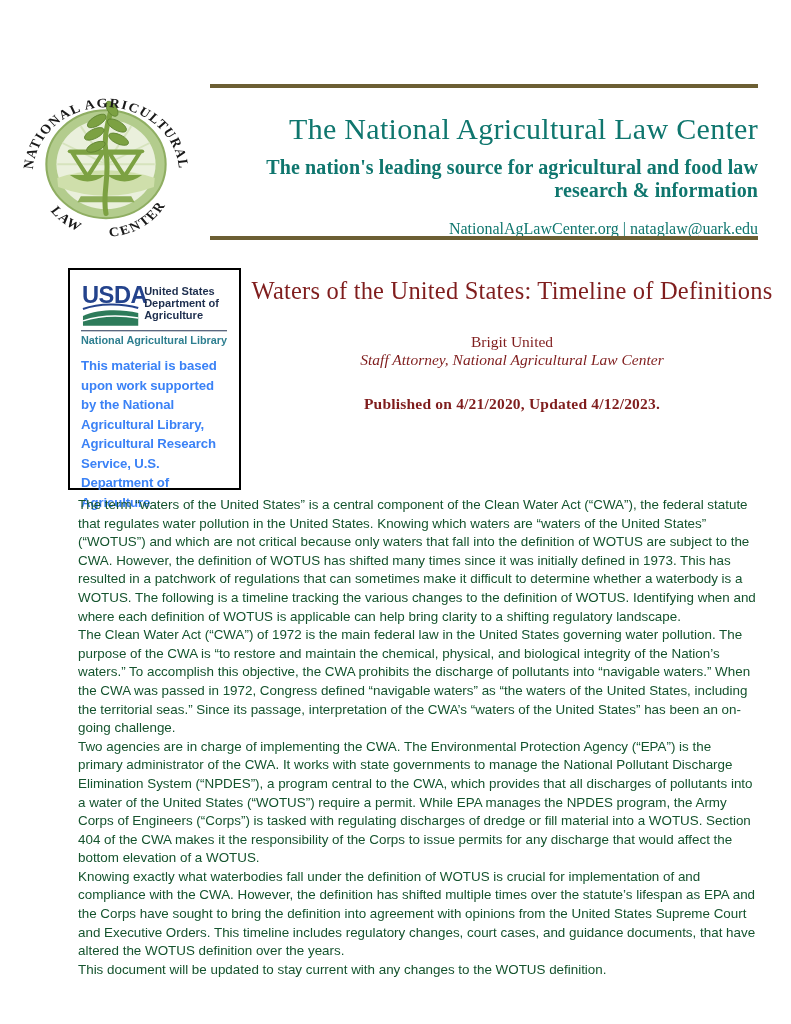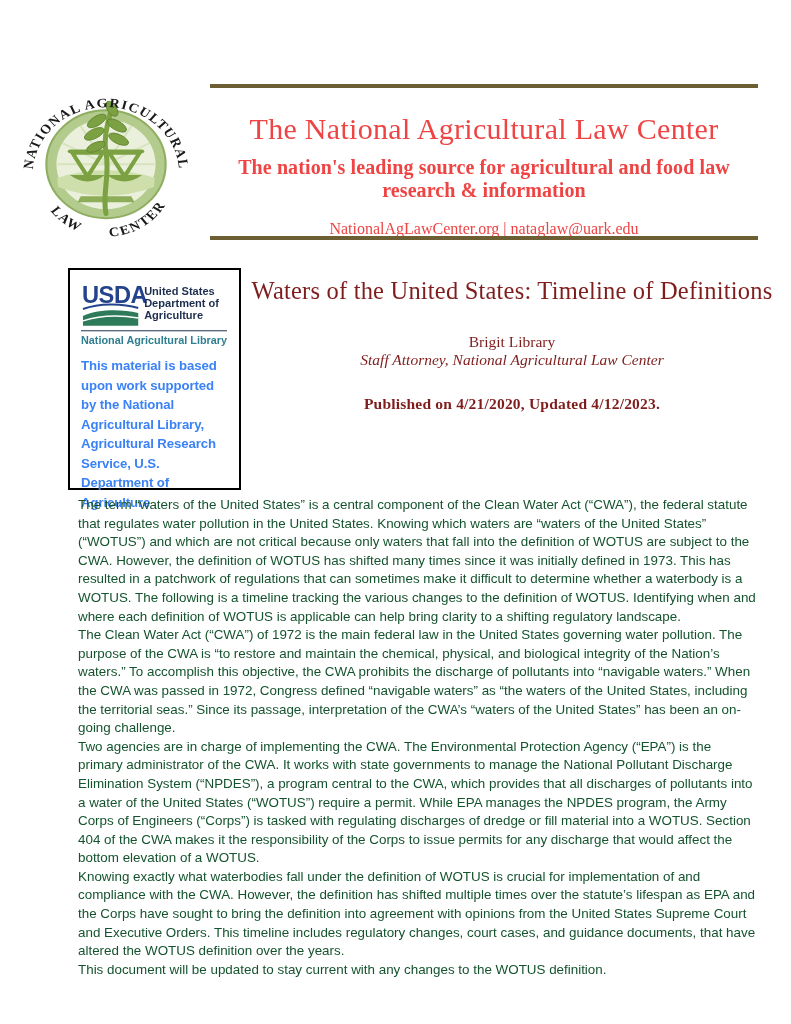--- a/index.html
+++ b/index.html
@@ -32,22 +32,22 @@
     top: 86px;
     width: 168px;
     height: 152px;
   }
 
   .header-text {
     position: absolute;
     left: 210px;
     top: 112px;
     width: 548px;
-    text-align: center;
-    color: #ef4444;
+    text-align: right;
+    color: #0f766e;
   }
   .org-name {
     font-family: "Liberation Serif", serif;
     font-weight: 400;
     font-size: 30px;
     line-height: 34px;
     letter-spacing: 0.3px;
   }
   .tagline {
     margin-top: 10px;
@@ -197,21 +197,21 @@
         <text x="64" y="37">Agriculture</text>
       </g>
       <line x1="0" y1="49" x2="148" y2="49" stroke="#1d2e4e" stroke-width="1"></line>
       <text x="0" y="62" font-family="Liberation Sans, sans-serif" font-size="11.5" font-weight="bold" fill="#2e7f90" textLength="148" lengthAdjust="spacingAndGlyphs">National Agricultural Library</text>
     </svg>
     <div class="usda-support-text">This material is based upon work supported by the National Agricultural Library, Agricultural Research Service, U.S. Department of Agriculture</div>
   </div>
 
   <div class="title-block">
     <div class="doc-title">Waters of the United States: Timeline of Definitions</div>
-    <div class="doc-author">Brigit Library</div>
+    <div class="doc-author">Brigit United</div>
     <div class="doc-author-role">Staff Attorney, National Agricultural Law Center</div>
     <div class="doc-published">Published on 4/21/2020, Updated 4/12/2023.</div>
   </div>
 
   <div class="body-text">
     <p>The term “waters of the United States” is a central component of the Clean Water Act (“CWA”), the federal statute that regulates water pollution in the United States. Knowing which waters are “waters of the United States” (“WOTUS”) and which are not critical because only waters that fall into the definition of WOTUS are subject to the CWA. However, the definition of WOTUS has shifted many times since it was initially defined in 1973. This has resulted in a patchwork of regulations that can sometimes make it difficult to determine whether a waterbody is a WOTUS. The following is a timeline tracking the various changes to the definition of WOTUS. Identifying when and where each definition of WOTUS is applicable can help bring clarity to a shifting regulatory landscape.</p>
     <p>The Clean Water Act (“CWA”) of 1972 is the main federal law in the United States governing water pollution. The purpose of the CWA is “to restore and maintain the chemical, physical, and biological integrity of the Nation’s waters.” To accomplish this objective, the CWA prohibits the discharge of pollutants into “navigable waters.” When the CWA was passed in 1972, Congress defined “navigable waters” as “the waters of the United States, including the territorial seas.” Since its passage, interpretation of the CWA’s “waters of the United States” has been an on-going challenge.</p>
     <p>Two agencies are in charge of implementing the CWA. The Environmental Protection Agency (“EPA”) is the primary administrator of the CWA. It works with state governments to manage the National Pollutant Discharge Elimination System (“NPDES”), a program central to the CWA, which provides that all discharges of pollutants into a water of the United States (“WOTUS”) require a permit. While EPA manages the NPDES program, the Army Corps of Engineers (“Corps”) is tasked with regulating discharges of dredge or fill material into a WOTUS. Section 404 of the CWA makes it the responsibility of the Corps to issue permits for any discharge that would affect the bottom elevation of a WOTUS.</p>
     <p>Knowing exactly what waterbodies fall under the definition of WOTUS is crucial for implementation of and compliance with the CWA. However, the definition has shifted multiple times over the statute’s lifespan as EPA and the Corps have sought to bring the definition into agreement with opinions from the United States Supreme Court and Executive Orders. This timeline includes regulatory changes, court cases, and guidance documents, that have altered the WOTUS definition over the years.</p>
     <p>This document will be updated to stay current with any changes to the WOTUS definition.</p>

